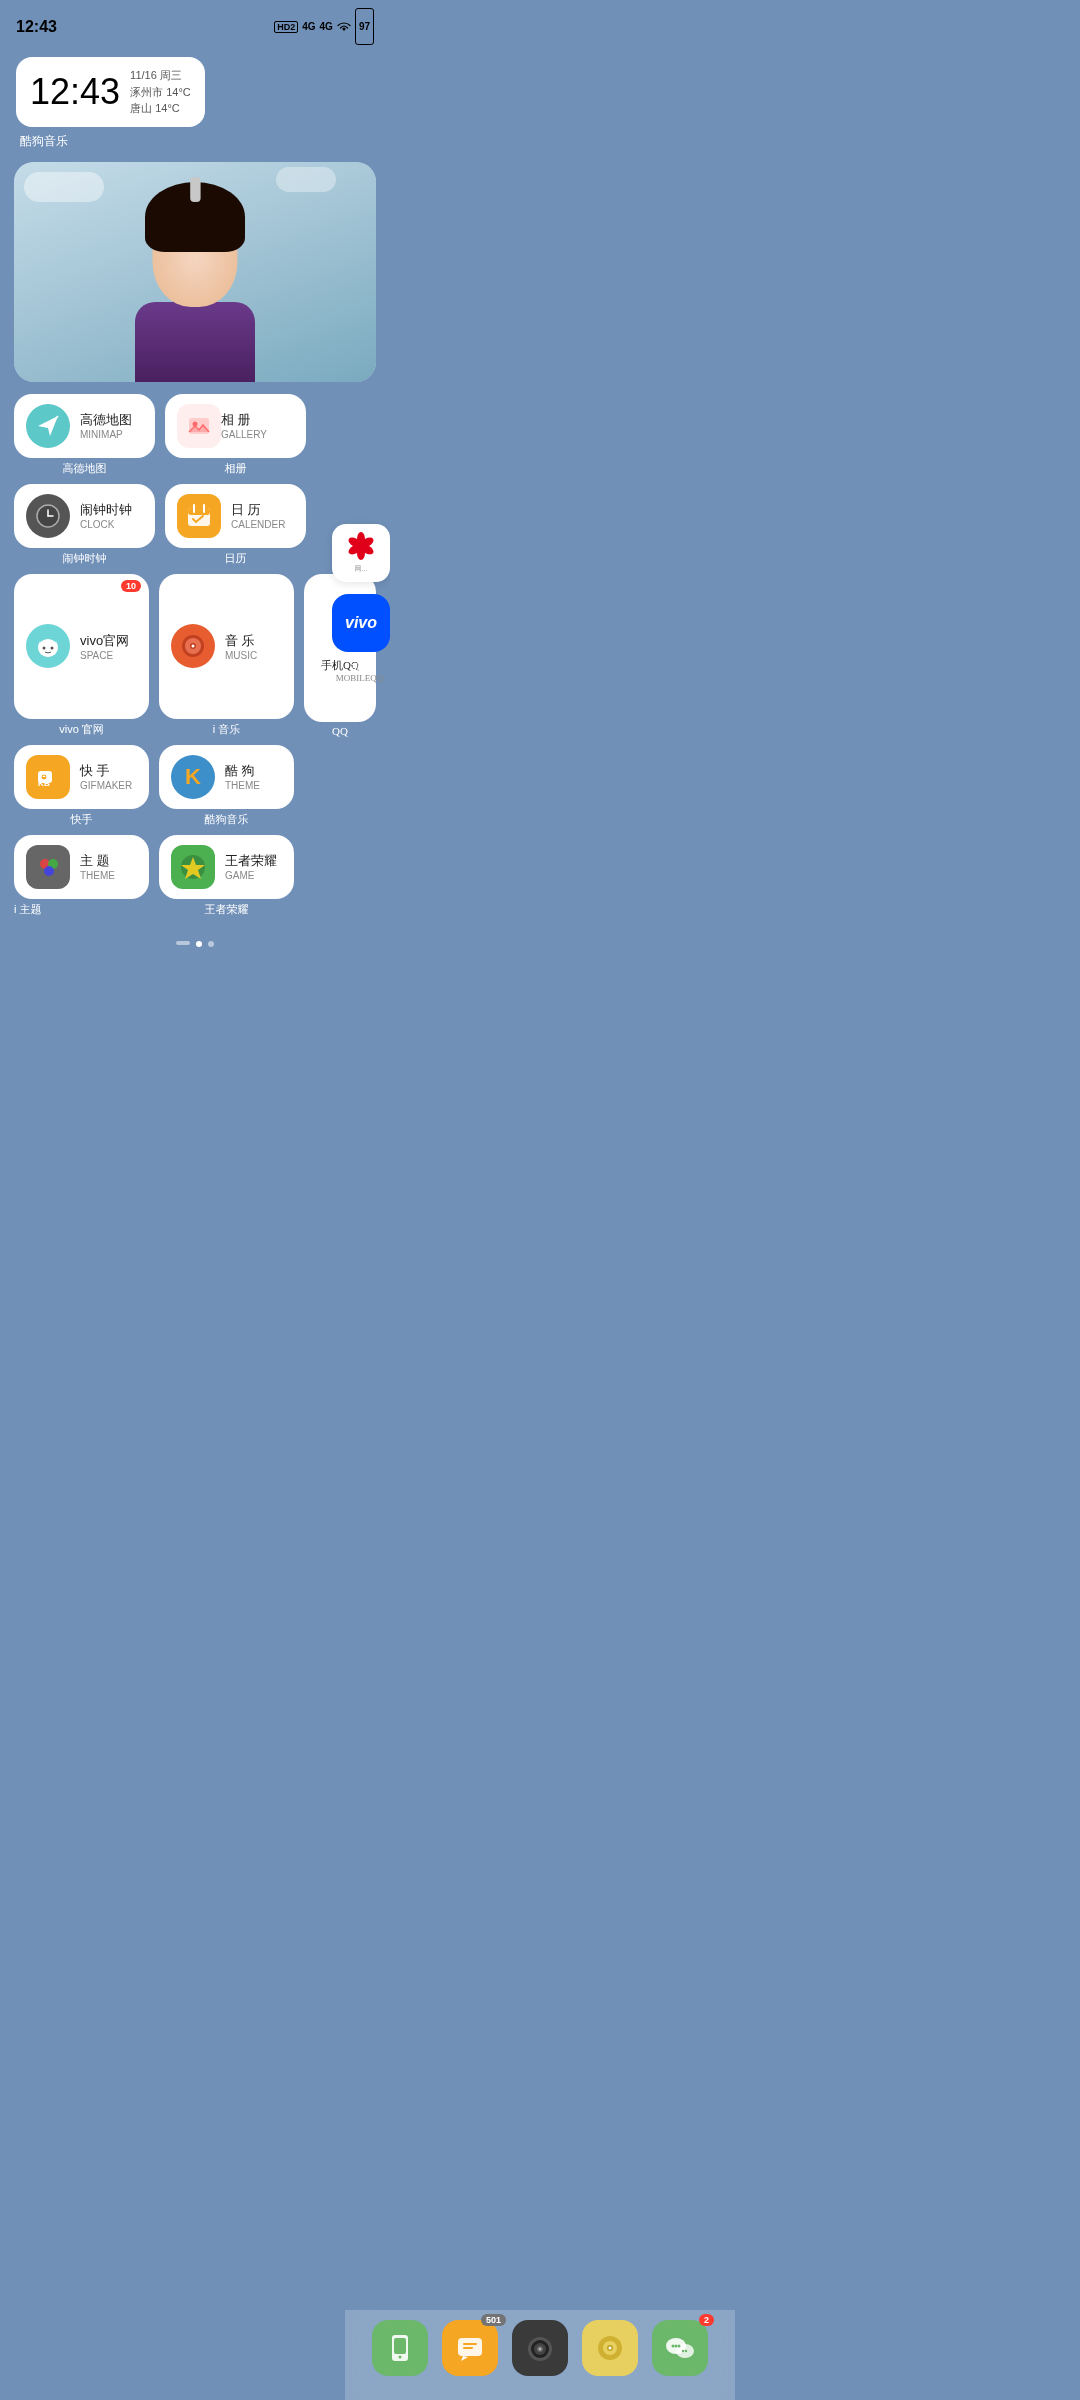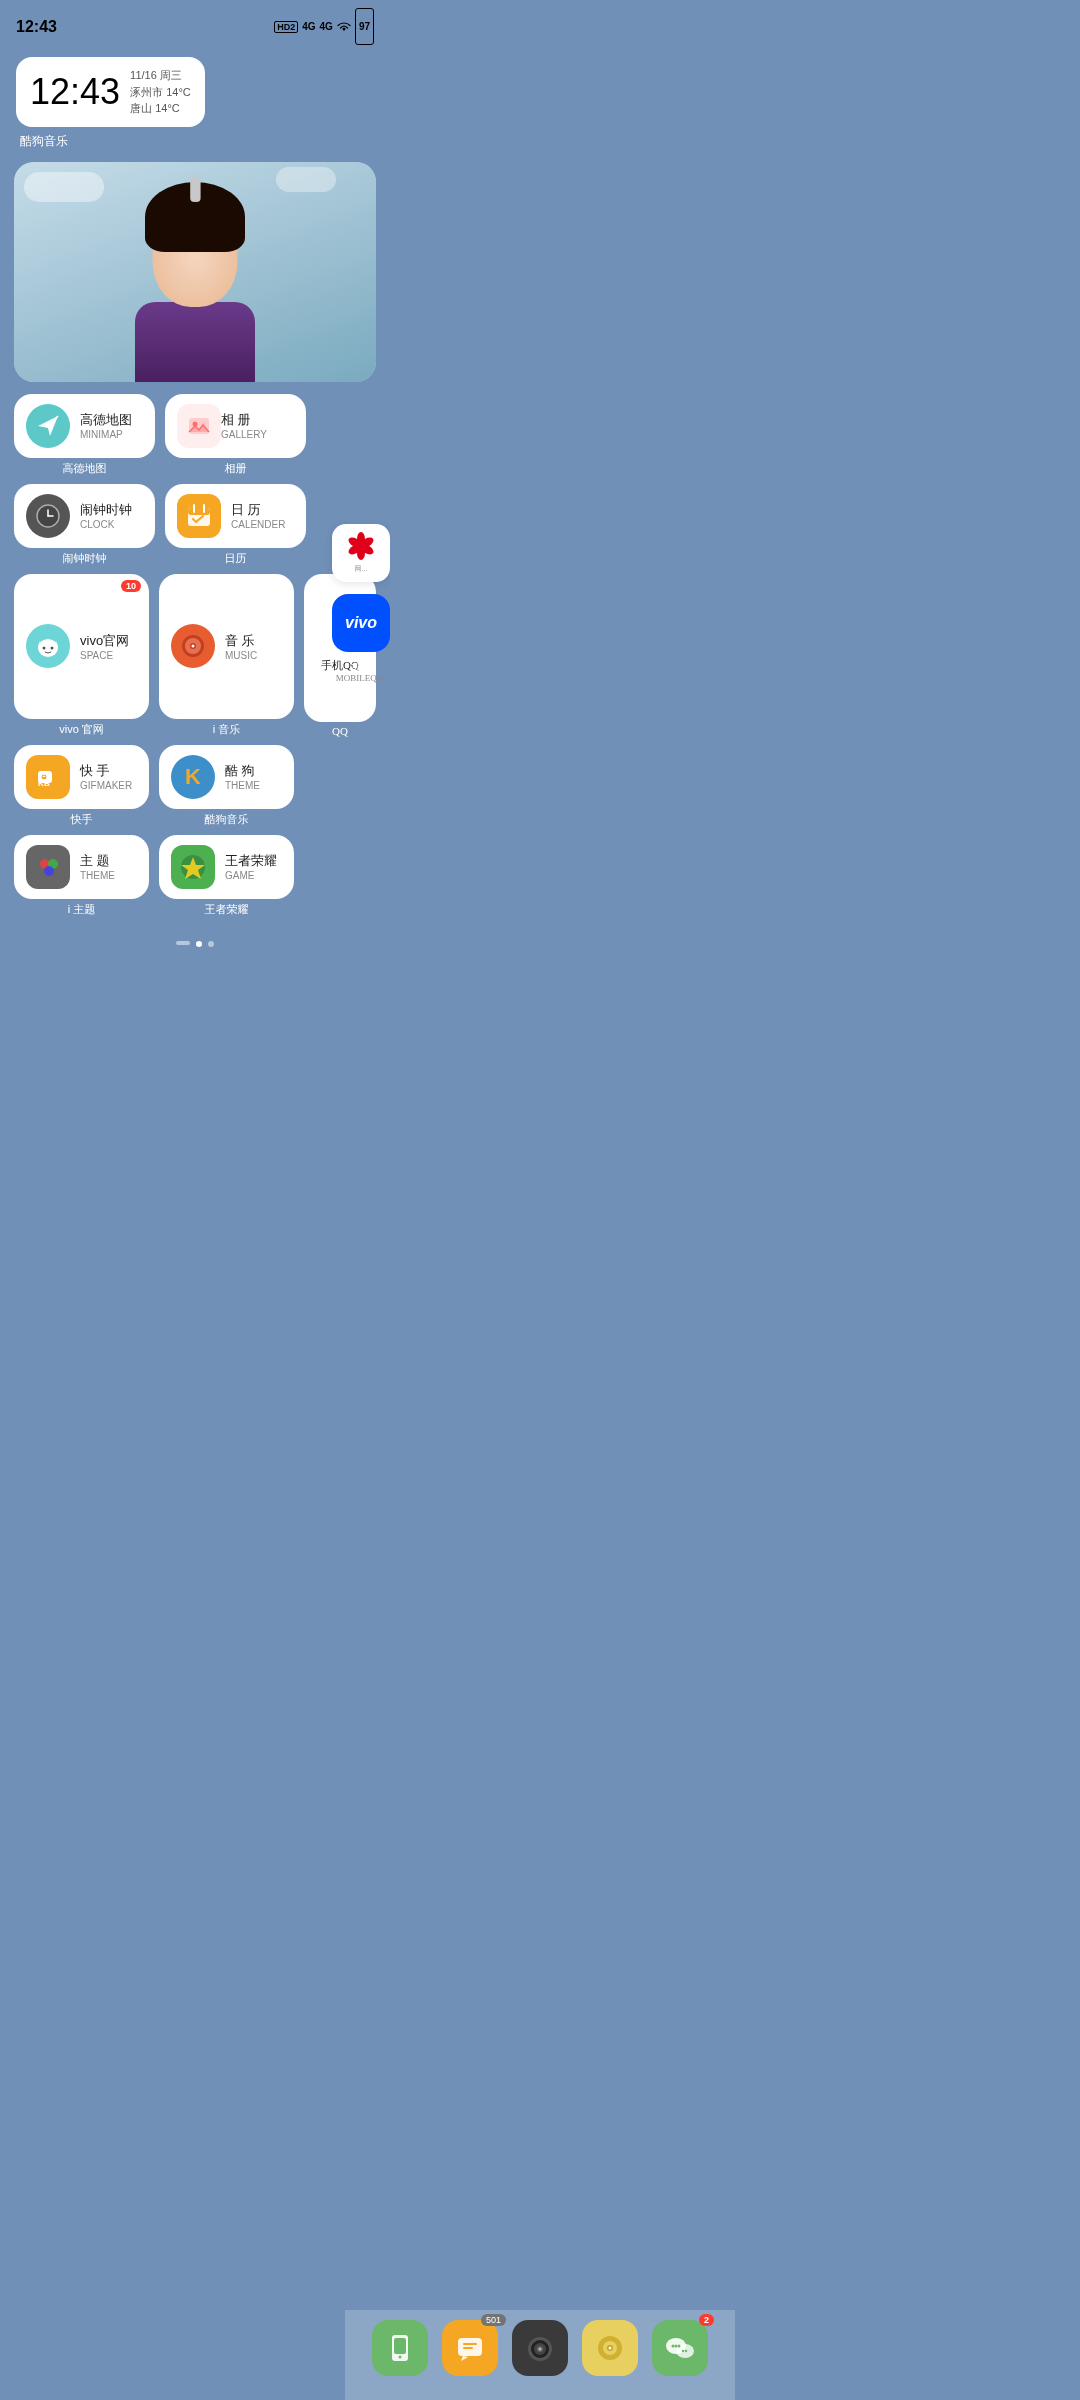--- a/index.html
+++ b/index.html
@@ -417,21 +417,21 @@
         <div class="app-text">
           <span class="app-name-zh">酷 狗</span>
           <span class="app-name-en">THEME</span>
         </div>
       </div>
       <span class="app-label-below">酷狗音乐</span>
     </div>
   </div>
 
   <div style="display:flex;gap:10px;margin-bottom:8px;">
-    <div style="display:flex;flex-direction:column;align-items:center;flex:1;">
+    <div style="display:flex;flex-direction:column;align-items:flex-start;flex:1;">
       <div class="app-widget" style="background:#fff;border-radius:18px;display:flex;align-items:center;padding:10px 12px;gap:10px;width:100%;">
         <div style="width:44px;height:44px;border-radius:12px;background:#666;display:flex;align-items:center;justify-content:center;flex-shrink:0;">
           <svg width="26" height="26" viewBox="0 0 26 26">
             <circle cx="10" cy="10" r="5" fill="#e84040" opacity="0.9"></circle>
             <circle cx="18" cy="10" r="5" fill="#40b040" opacity="0.9"></circle>
             <circle cx="14" cy="17" r="5" fill="#4040e8" opacity="0.9"></circle>
           </svg>
         </div>
         <div class="app-text">
           <span class="app-name-zh">主 题</span>
@@ -471,21 +471,21 @@
     <div style="width:56px;height:56px;border-radius:16px;background:#6bb86b;display:flex;align-items:center;justify-content:center;">
       <svg width="30" height="30" viewBox="0 0 30 30">
           <rect x="7" y="2" width="16" height="26" rx="3" fill="white" opacity="0.9"></rect>
           <rect x="9" y="5" width="12" height="16" rx="2" fill="#6bb86b"></rect>
           <circle cx="15" cy="24" r="1.5" fill="#6bb86b"></circle>
         </svg>
     </div>
   </div>
 
   <div style="position:relative;">
-    <div style="position:absolute;top:-6px;right:-8px;background:#737373;color:#fff;border-radius:10px;font-size:9px;padding:1px 5px;font-weight:400;z-index:1;">501</div>
+    <div style="position:absolute;top:-6px;right:-8px;background:#737373;color:#fff;border-radius:10px;font-size:9px;padding:1px 5px;font-weight:700;z-index:1;">501</div>
     <div style="width:56px;height:56px;border-radius:16px;background:#f5a623;display:flex;align-items:center;justify-content:center;">
       <svg width="30" height="30" viewBox="0 0 30 30">
           <rect x="3" y="5" width="24" height="18" rx="4" fill="white" opacity="0.9"></rect>
           <line x1="9" y1="11" x2="21" y2="11" stroke="#f5a623" stroke-width="2" stroke-linecap="round"></line>
           <line x1="9" y1="15" x2="17" y2="15" stroke="#f5a623" stroke-width="2" stroke-linecap="round"></line>
           <polygon points="8,23 6,28 13,24" fill="white"></polygon>
         </svg>
     </div>
   </div>
 

